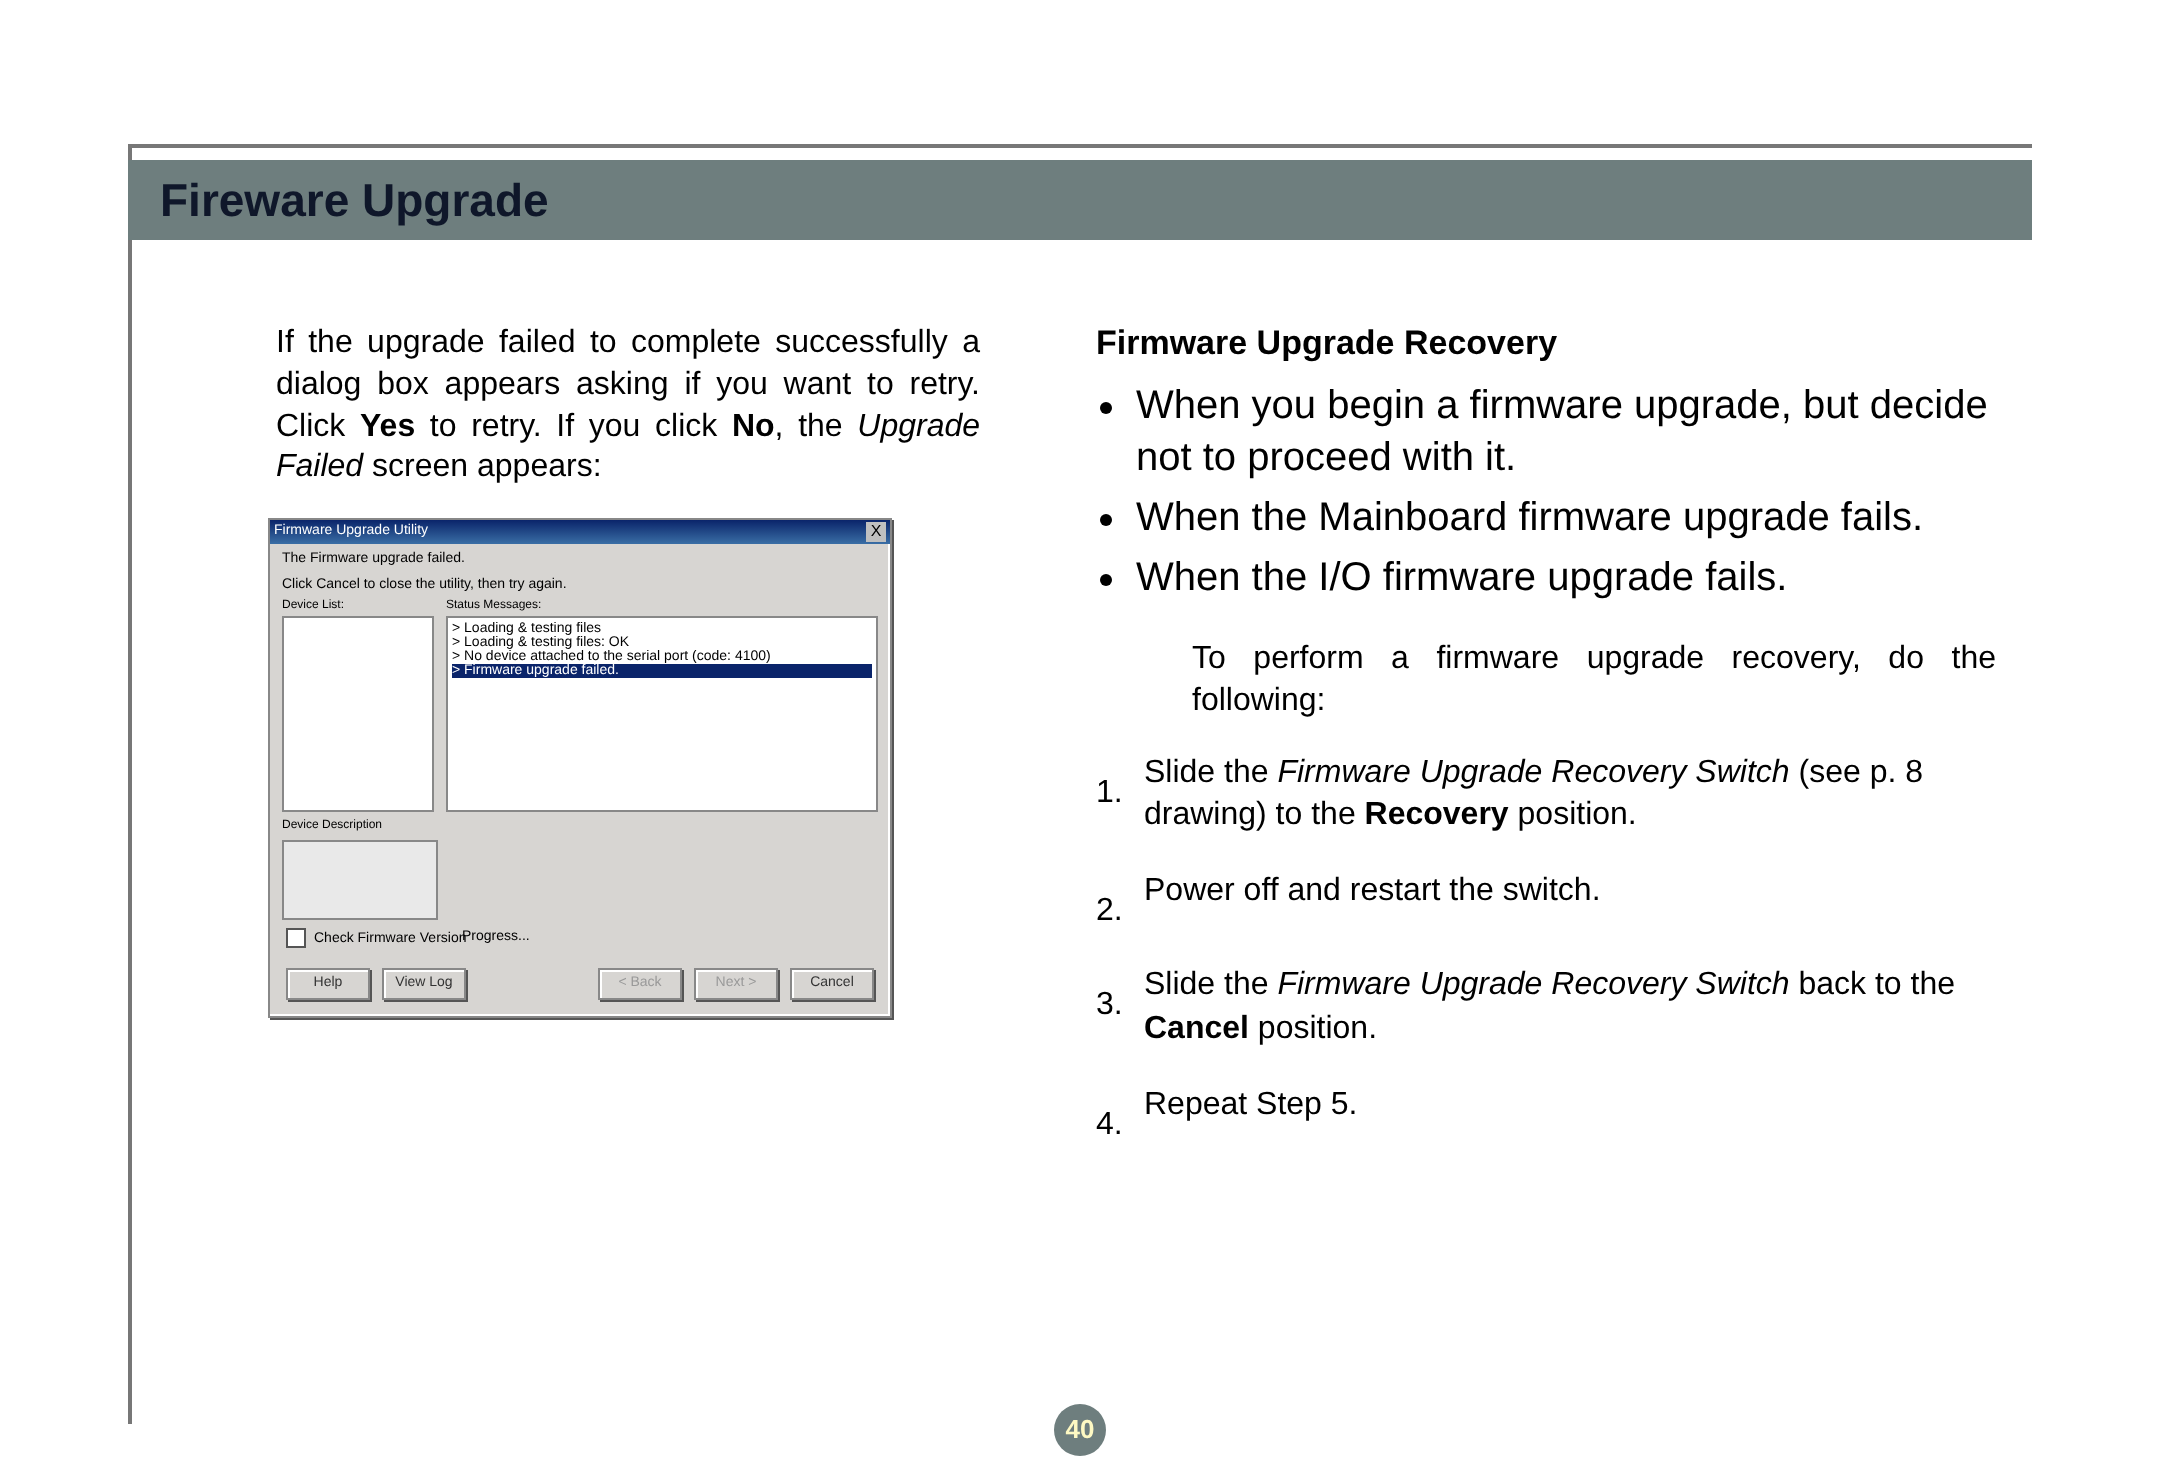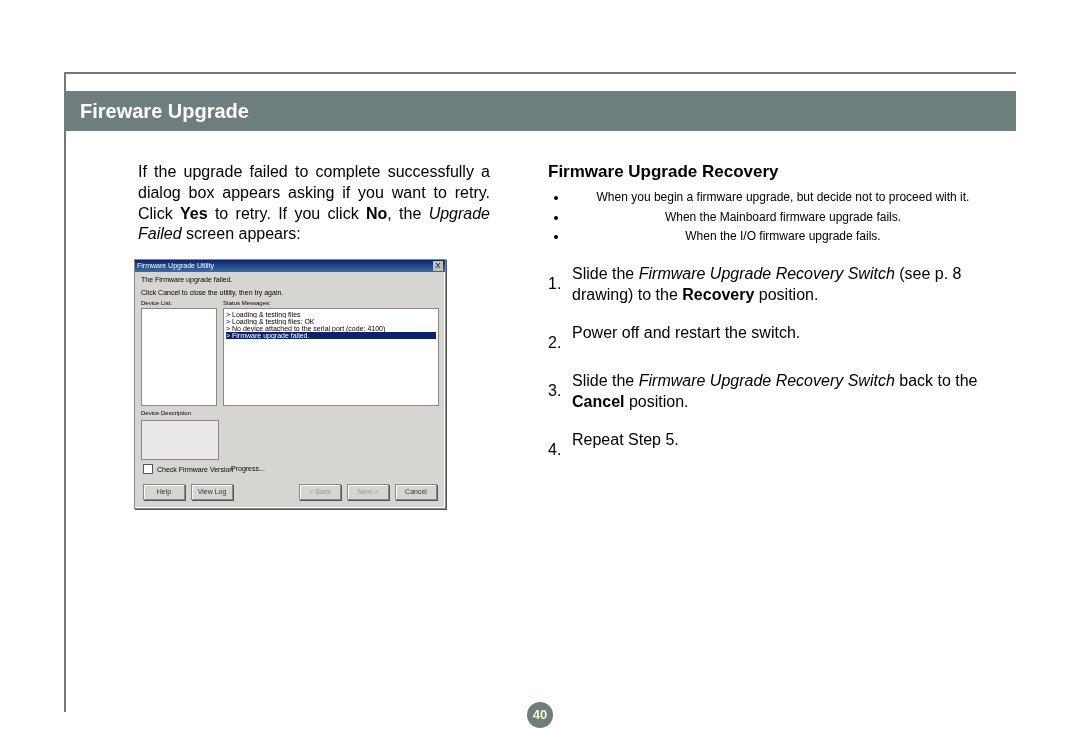--- a/index.html
+++ b/index.html
@@ -22,27 +22,27 @@
     position: absolute;
     left: 64px;
     top: 72px;
     width: 2px;
     height: 640px;
     background: #777;
   }
   .header {
     position: absolute;
     left: 64px;
-    top: 91px;
+    top: 80px;
     width: 952px;
     height: 40px;
     background: #6e7e7e;
-    color: #ffffff;
+    color: #0f172a;
     font-weight: bold;
-    font-size: 20px;
+    font-size: 23px;
     line-height: 40px;
     padding-left: 16px;
     box-sizing: border-box;
   }
   .col-left {
     position: absolute;
     left: 90px;
     top: 162px;
     width: 400px;
   }
@@ -61,23 +61,22 @@
   .bold { font-weight: bold; }
   .italic { font-style: italic; }
   .subhead {
     font-weight: bold;
     font-size: 17px;
     margin-bottom: 8px;
   }
   ul.bullets {
     margin: 0 0 18px 0;
     padding-left: 20px;
-    font-size: 12px;
+    font-size: 20px;
     line-height: 1.3;
-    text-align: center;
   }
   ul.bullets li { margin-bottom: 4px; }
   .ordered {
     font-size: 16px;
     line-height: 1.35;
   }
   .ordered .row {
     display: flex;
     margin-bottom: 16px;
   }
@@ -263,20 +262,21 @@
 
 </div>
 
 <div class="col-right">
   <div class="subhead">Firmware Upgrade Recovery</div>
   <ul class="bullets">
     <li>When you begin a firmware upgrade, but decide not to proceed with it.</li>
     <li>When the Mainboard firmware upgrade fails.</li>
     <li>When the I/O firmware upgrade fails.</li>
   </ul>
+  <p class="justify">To perform a firmware upgrade recovery, do the following:</p>
 
   <div class="ordered">
     <div class="row">
       <div class="num">1.</div>
       <div class="txt">
         <span>Slide the </span><span class="italic">Firmware Upgrade Recovery Switch</span><span> (see p. 8 drawing) to the </span><span class="bold">Recovery</span><span> position.</span>
       </div>
     </div>
     <div class="row">
       <div class="num">2.</div>

